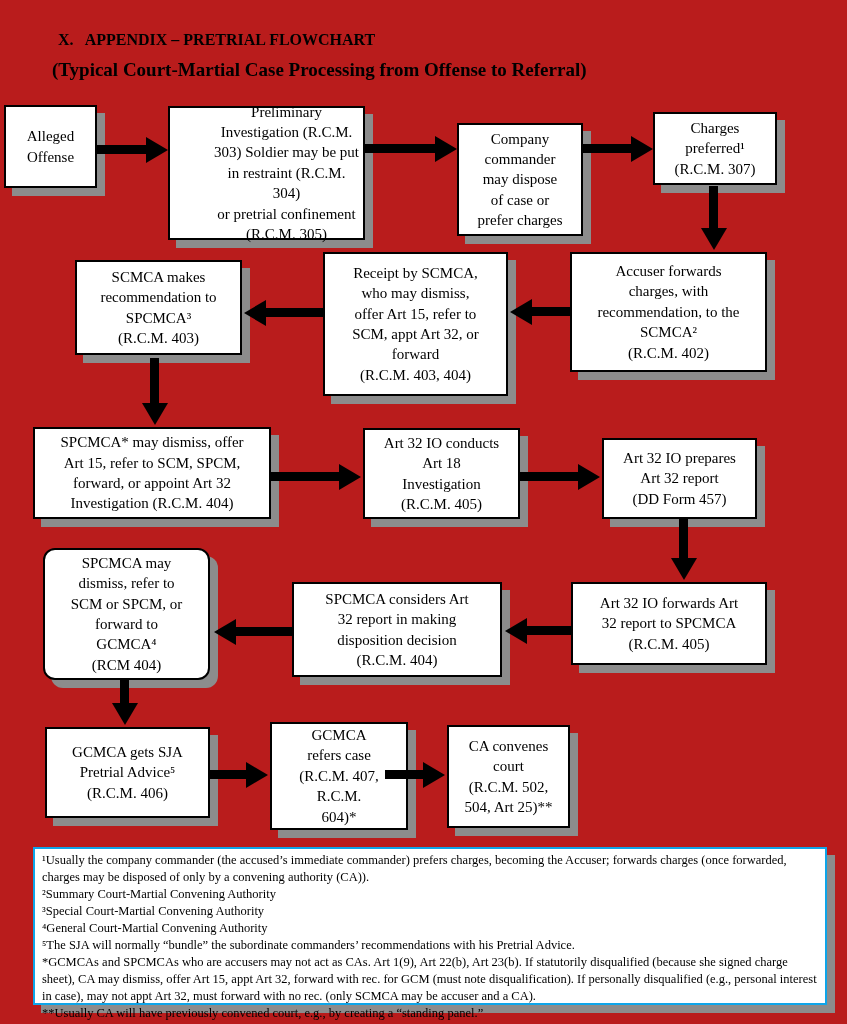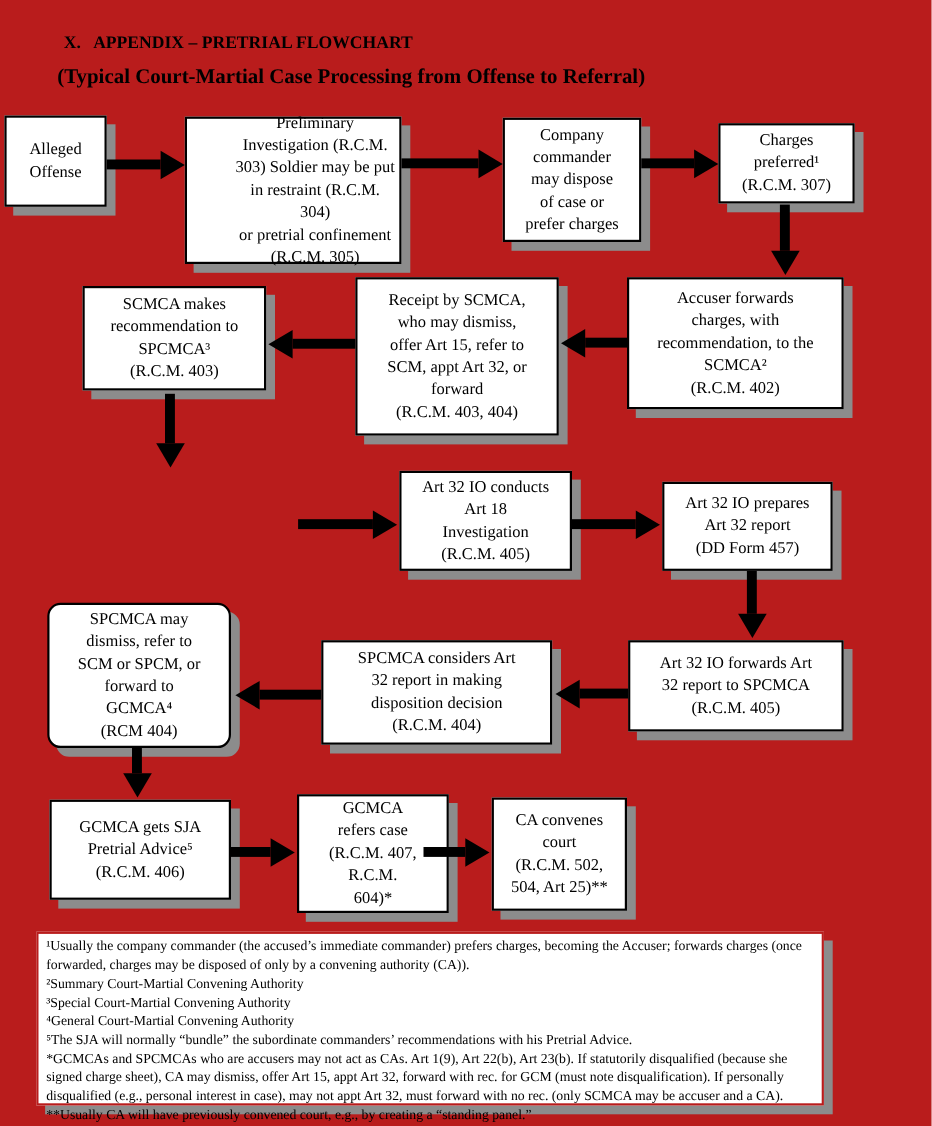--- a/index.html
+++ b/index.html
@@ -31,22 +31,22 @@
     content:""; position:absolute; right:100%; top:50%; transform:translateY(-50%);
     width:0; height:0; border-top:13px solid transparent; border-bottom:13px solid transparent;
     border-right:22px solid #000;
   }
   .arr-d::after {
     content:""; position:absolute; top:100%; left:50%; transform:translateX(-50%);
     width:0; height:0; border-left:13px solid transparent; border-right:13px solid transparent;
     border-top:22px solid #000;
   }
   .footnotes {
-    position:absolute; left:33px; top:847px; width:716px; height:158px;
-    box-sizing:border-box; border:2px solid #b91c1c; background:#ffffff;
+    position:absolute; left:33px; top:847px; width:794px; height:158px;
+    box-sizing:border-box; border:2px solid #0ea5e9; background:#ffffff;
     box-shadow:8px 8px 0 #8c8c8c;
     padding:3px 8px 3px 7px; font-size:12.5px; line-height:1.36;
   }
   .footnote { margin:0; }
 </style>
 </head>
 <body>
 
 <div class="page">
 
@@ -54,21 +54,21 @@
   <div class="doc-subtitle" style="left:52px; top:59px;">(Typical Court-Martial Case Processing from Offense to Referral)</div>
 
   <div class="fbox" style="left:4px; top:105px; width:93px; height:83px;">Alleged
 Offense</div>
   <div class="fbox" style="left:168px; top:106px; width:197px; height:134px;padding-left:44px;">Preliminary
 Investigation (R.C.M.
 303) Soldier may be put
 in restraint (R.C.M. 304)
 or pretrial confinement
 (R.C.M. 305)</div>
-  <div class="fbox" style="left:457px; top:107px; width:126px; height:113px;">Company
+  <div class="fbox" style="left:457px; top:123px; width:126px; height:113px;">Company
 commander
 may dispose
 of case or
 prefer charges</div>
   <div class="fbox" style="left:653px; top:112px; width:124px; height:73px;">Charges
 preferred¹
 (R.C.M. 307)</div>
 
   <div class="fbox" style="left:75px; top:260px; width:167px; height:95px;">SCMCA makes
 recommendation to
@@ -79,20 +79,24 @@
 offer Art 15, refer to
 SCM, appt Art 32, or
 forward
 (R.C.M. 403, 404)</div>
   <div class="fbox" style="left:570px; top:252px; width:197px; height:120px;">Accuser forwards
 charges, with
 recommendation, to the
 SCMCA²
 (R.C.M. 402)</div>
 
+  <div class="fbox" style="left:33px; top:427px; width:238px; height:92px;">SPCMCA* may dismiss, offer
+Art 15, refer to SCM, SPCM,
+forward, or appoint Art 32
+Investigation (R.C.M. 404)</div>
   <div class="fbox" style="left:363px; top:428px; width:157px; height:91px;">Art 32 IO conducts
 Art 18
 Investigation
 (R.C.M. 405)</div>
   <div class="fbox" style="left:602px; top:438px; width:155px; height:81px;">Art 32 IO prepares
 Art 32 report
 (DD Form 457)</div>
 
   <div class="fbox" style="left:43px; top:548px; width:167px; height:132px;border-radius:12px;">SPCMCA may
 dismiss, refer to

